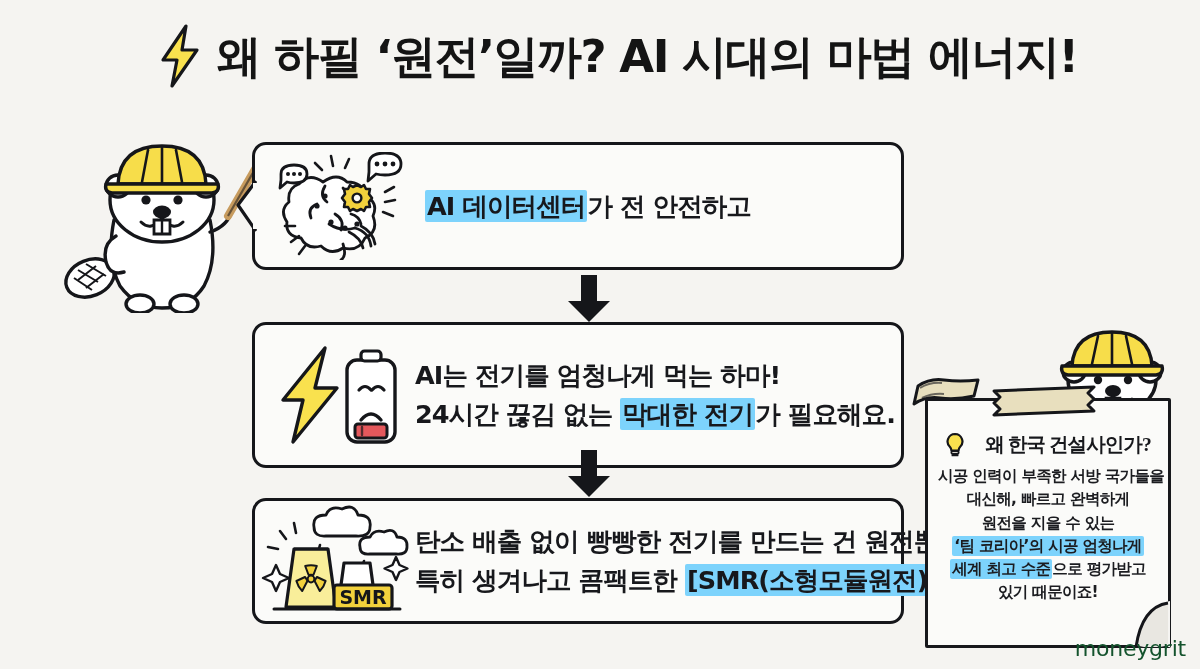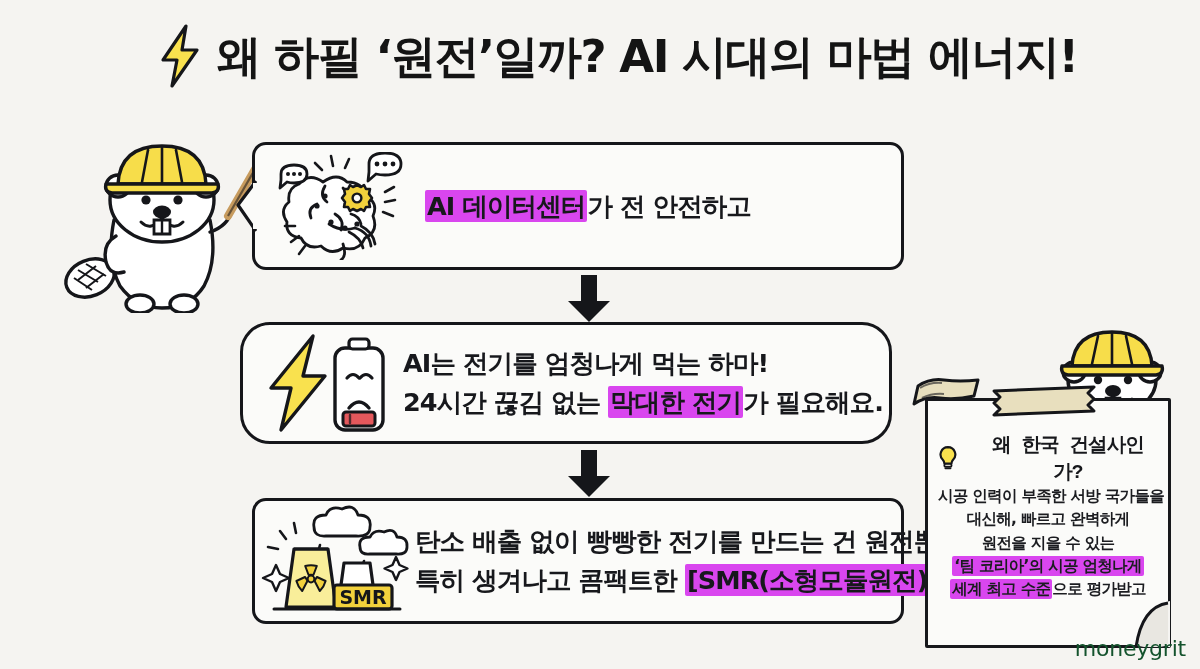--- a/index.html
+++ b/index.html
@@ -30,56 +30,57 @@
   
   .bubble{
     position:absolute;
     background:#fbfbf9;
     border:3px solid #15161a;
     border-radius:14px;
     display:flex;align-items:center;
     box-sizing:border-box;
   }
   #bubble-1{left:252px;top:142px;width:652px;height:128px;}
-  #bubble-2{left:240px;top:322px;width:652px;height:122px;border-radius:30px;}
+  #bubble-2{left:252px;top:322px;width:652px;height:146px;}
   #bubble-3{left:252px;top:498px;width:652px;height:126px;}
 
   .b-icon{flex:0 0 auto;display:flex;align-items:center;justify-content:center;}
   #bubble-1 .b-icon{width:170px;height:118px;}
   #bubble-2 .b-icon{width:160px;height:110px;}
   #bubble-3 .b-icon{width:160px;height:118px;}
 
   .b-text{
     flex:1 1 auto;
     font-family:"DejaVu Sans","Liberation Sans",sans-serif;
     font-size:25.5px;font-weight:bold;color:#17181c;
     line-height:1.52;letter-spacing:-0.9px;
   }
   .b-line{white-space:nowrap;}
-  .hl{background:#d946ef;padding:1px 2px;border-radius:2px;box-decoration-break:clone;}
+  .hl{background:#7dd3fc;padding:1px 2px;border-radius:2px;box-decoration-break:clone;}
 
   
   .tail{position:absolute;left:-20px;top:34px;width:22px;height:54px;}
 
   
   .arrow{position:absolute;width:46px;height:48px;}
   #arrow-1{left:566px;top:275px;}
   #arrow-2{left:566px;top:450px;}
 
   
   .note{
     position:absolute;left:925px;top:398px;width:246px;height:250px;
     background:#fbfbf9;border:3px solid #17181c;box-sizing:border-box;
     border-radius:2px;
   }
   .note-inner{padding:30px 10px 8px 10px;text-align:center;}
   .note-head{
     display:flex;align-items:center;justify-content:center;gap:20px;
-    font-family:Liberation Mono, monospace;
+    font-family:Liberation Serif, serif;
     font-size:19.5px;font-weight:bold;color:#17181c;letter-spacing:-0.9px;
+    margin-bottom:7px;
   }
   .note-body{
     font-family:"DejaVu Sans","Liberation Sans",sans-serif;
     font-size:15.5px;font-weight:bold;color:#1b1c20;
     line-height:1.5;letter-spacing:-0.7px;
   }
   .note-body .nl{white-space:nowrap;display:block;}
   .tape{position:absolute;left:62px;top:-16px;width:108px;height:36px;}
   .curl{position:absolute;right:-2px;bottom:-2px;width:54px;height:54px;}
   .mascot-right{position:absolute;left:1046px;top:318px;width:150px;height:120px;}
@@ -330,20 +331,21 @@
           <path d="M7.4 23.4 h5.2" stroke="#15161a" stroke-width="1.8" stroke-linecap="round"></path>
         </svg>
         <span>왜 한국 건설사인가?</span>
       </div>
       <div class="note-body">
           <div class="nl"><span>시공 인력이 부족한 서방 국가들을</span></div>
           <div class="nl"><span>대신해, 빠르고 완벽하게</span></div>
           <div class="nl"><span>원전을 지을 수 있는</span></div>
           <div class="nl"><span class="hl">‘팀 코리아’의 시공 엄청나게</span></div>
           <div class="nl"><span class="hl">세계 최고 수준</span><span>으로 평가받고</span></div>
+          <div class="nl"><span>있기 때문이죠!</span></div>
         </div>
     </div>
 
     <svg class="curl" viewBox="0 0 54 54">
       <path d="M54 54 L54 8 q-26 4 -34 44 q18 6 34 2 z" fill="#f5f4f1"></path>
       <path d="M52 10 q-26 4 -32 44 q16 4 32 0" fill="#e9e7e1" stroke="#15161a" stroke-width="3" stroke-linejoin="round"></path>
     </svg>
   </div>
 
   <div class="watermark">moneygrit</div>

